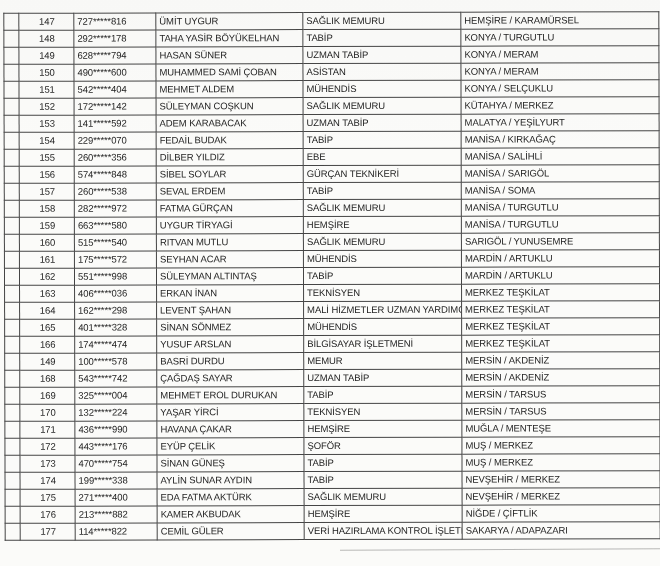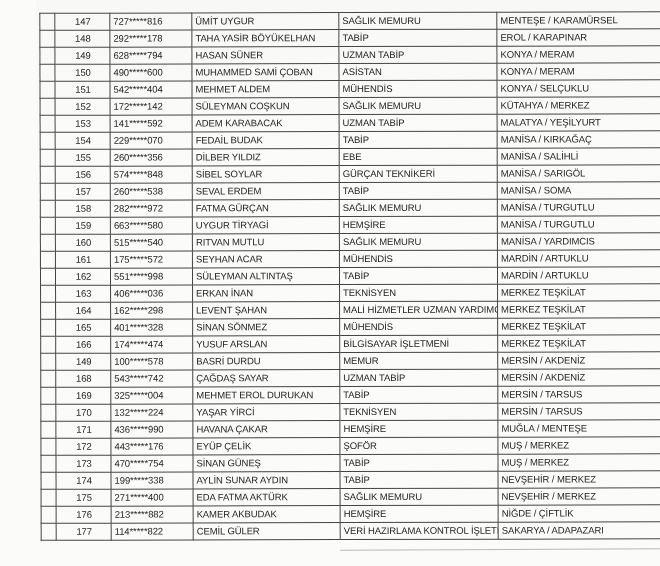--- a/index.html
+++ b/index.html
@@ -16,21 +16,20 @@
     font-family: "Liberation Sans", sans-serif;
     overflow: hidden;
     position: relative;
   }
   .page {
     position: absolute;
     inset: 0;
     background:
       linear-gradient(180deg, rgba(0,0,0,0.012), rgba(0,0,0,0) 30%),
       var(--bg);
-    margin-left: 36px;
   }
   table.personnel {
     position: absolute;
     left: 4px;
     top: 12px;
     width: 656px;
     border-collapse: collapse;
     table-layout: fixed;
     transform: rotate(-0.15deg);
     transform-origin: 50% 50%;
@@ -73,30 +72,30 @@
       <col style="width:158px">
       <col>
     </colgroup>
     <tbody>
   <tr>
     <td class="c-sliver"></td>
     <td class="c-no">147</td>
     <td class="c-id">727*****816</td>
     <td class="c-name">ÜMİT UYGUR</td>
     <td class="c-title">SAĞLIK MEMURU</td>
-    <td class="c-loc">MENTEŞE / KARAMÜRSEL</td>
+    <td class="c-loc">HEMŞİRE / KARAMÜRSEL</td>
   </tr>
 
   <tr>
     <td class="c-sliver"></td>
     <td class="c-no">148</td>
     <td class="c-id">292*****178</td>
     <td class="c-name">TAHA YASİR BÖYÜKELHAN</td>
     <td class="c-title">TABİP</td>
-    <td class="c-loc">EROL / KARAPINAR</td>
+    <td class="c-loc">KONYA / TURGUTLU</td>
   </tr>
 
   <tr>
     <td class="c-sliver"></td>
     <td class="c-no">149</td>
     <td class="c-id">628*****794</td>
     <td class="c-name">HASAN SÜNER</td>
     <td class="c-title">UZMAN TABİP</td>
     <td class="c-loc">KONYA / MERAM</td>
   </tr>
@@ -190,21 +189,21 @@
     <td class="c-title">HEMŞİRE</td>
     <td class="c-loc">MANİSA / TURGUTLU</td>
   </tr>
 
   <tr>
     <td class="c-sliver"></td>
     <td class="c-no">160</td>
     <td class="c-id">515*****540</td>
     <td class="c-name">RITVAN MUTLU</td>
     <td class="c-title">SAĞLIK MEMURU</td>
-    <td class="c-loc">MANİSA / YARDIMCIS</td>
+    <td class="c-loc">SARIGÖL / YUNUSEMRE</td>
   </tr>
 
   <tr>
     <td class="c-sliver"></td>
     <td class="c-no">161</td>
     <td class="c-id">175*****572</td>
     <td class="c-name">SEYHAN ACAR</td>
     <td class="c-title">MÜHENDİS</td>
     <td class="c-loc">MARDİN / ARTUKLU</td>
   </tr>

